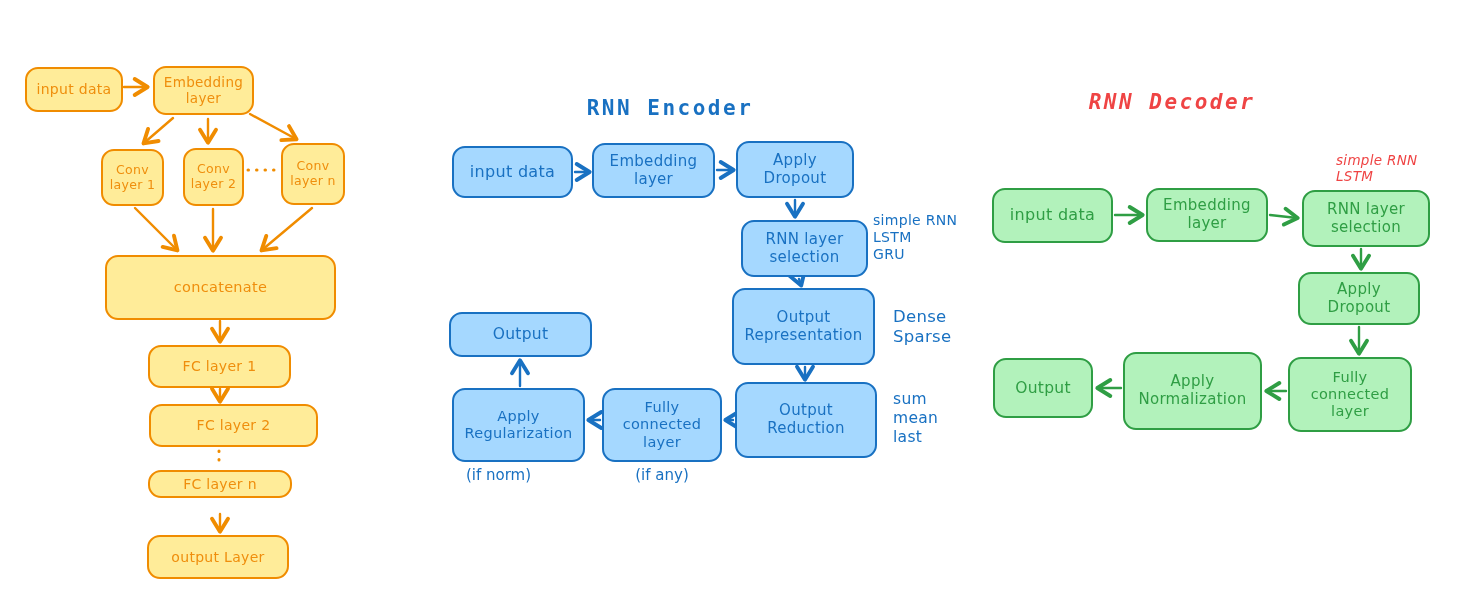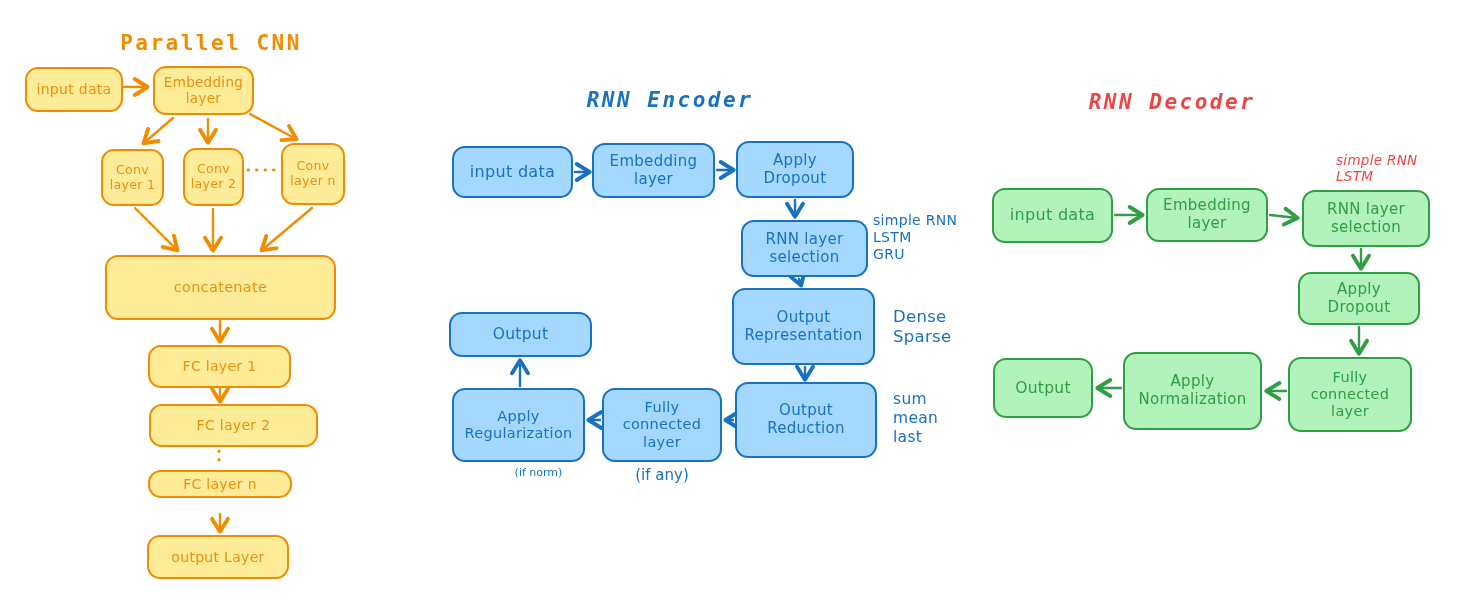--- a/index.html
+++ b/index.html
@@ -77,38 +77,37 @@
     <path class="l-b" d="M520,386 L520,361" marker-end="url(#ah-b)"></path>
 
     <path class="l-g" d="M1115,215 L1142,215" marker-end="url(#ah-g)"></path>
     <path class="l-g" d="M1270,215 L1297,218" marker-end="url(#ah-g)"></path>
     <path class="l-g" d="M1361,249 L1361,268" marker-end="url(#ah-g)"></path>
     <path class="l-g" d="M1359,327 L1359,353" marker-end="url(#ah-g)"></path>
     <path class="l-g" d="M1286,391 L1267,391" marker-end="url(#ah-g)"></path>
     <path class="l-g" d="M1121,388 L1098,388" marker-end="url(#ah-g)"></path>
   </svg>
 
-  <div class="title t-orange" style="left:105px;top:31px;width:212px;">Parallel CNN</div>
 
   <div class="node orange" style="left:25px;top:67px;width:98px;height:45px;font-size:14px;">input data</div>
   <div class="node orange" style="left:153px;top:66px;width:101px;height:49px;font-size:13.5px;">Embedding
 layer</div>
   <div class="node orange" style="left:101px;top:149px;width:63px;height:57px;font-size:12.5px;">Conv
 layer 1</div>
   <div class="node orange" style="left:183px;top:148px;width:61px;height:58px;font-size:12.5px;">Conv
 layer 2</div>
   <div class="node orange" style="left:281px;top:143px;width:64px;height:62px;font-size:12.5px;">Conv
 layer n</div>
   <div class="node orange" style="left:105px;top:255px;width:231px;height:65px;font-size:14.5px;">concatenate</div>
   <div class="node orange" style="left:148px;top:345px;width:143px;height:43px;font-size:14px;">FC layer 1</div>
   <div class="node orange" style="left:149px;top:404px;width:169px;height:43px;font-size:14px;">FC layer 2</div>
   <div class="node orange" style="left:148px;top:470px;width:144px;height:28px;font-size:14px;">FC layer n</div>
   <div class="node orange" style="left:147px;top:535px;width:142px;height:44px;font-size:14px;">output Layer</div>
 
-  <div class="title t-blue" style="left:560px;top:88px;width:220px;font-style:italic;">RNN Encoder</div>
+  <div class="title t-blue" style="left:560px;top:96px;width:220px;">RNN Encoder</div>
 
   <div class="node blue" style="left:452px;top:146px;width:121px;height:52px;font-size:16px;">input data</div>
   <div class="node blue" style="left:592px;top:143px;width:123px;height:55px;font-size:15px;">Embedding
 layer</div>
   <div class="node blue" style="left:736px;top:141px;width:118px;height:57px;font-size:15px;">Apply
 Dropout</div>
   <div class="node blue" style="left:741px;top:220px;width:127px;height:57px;font-size:15px;">RNN layer
 selection</div>
   <div class="node blue" style="left:732px;top:288px;width:143px;height:77px;font-size:15px;">Output
 Representation</div>
@@ -122,21 +121,21 @@
   <div class="node blue" style="left:449px;top:312px;width:143px;height:45px;font-size:15.5px;">Output</div>
 
   <div class="annotation t-blue" style="left:873px;top:212px;font-size:14px;">simple RNN
 LSTM
 GRU</div>
   <div class="annotation t-blue" style="left:893px;top:307px;font-size:16.5px;">Dense
 Sparse</div>
   <div class="annotation t-blue" style="left:893px;top:390px;font-size:15.5px;">sum
 mean
 last</div>
-  <div class="caption t-blue" style="left:472px;top:466px;width:133px;font-size:11px;">(if norm)</div>
+  <div class="caption t-blue" style="left:432px;top:466px;width:133px;font-size:15px;">(if norm)</div>
   <div class="caption t-blue" style="left:602px;top:466px;width:120px;font-size:15px;">(if any)</div>
 
   <div class="title t-green" style="left:1072px;top:90px;width:200px;">RNN Decoder</div>
 
   <div class="annotation t-green" style="left:1336px;top:152px;font-size:13.5px;">simple RNN
 LSTM</div>
 
   <div class="node green" style="left:992px;top:188px;width:121px;height:55px;font-size:16px;">input data</div>
   <div class="node green" style="left:1146px;top:188px;width:122px;height:54px;font-size:15px;">Embedding
 layer</div>

